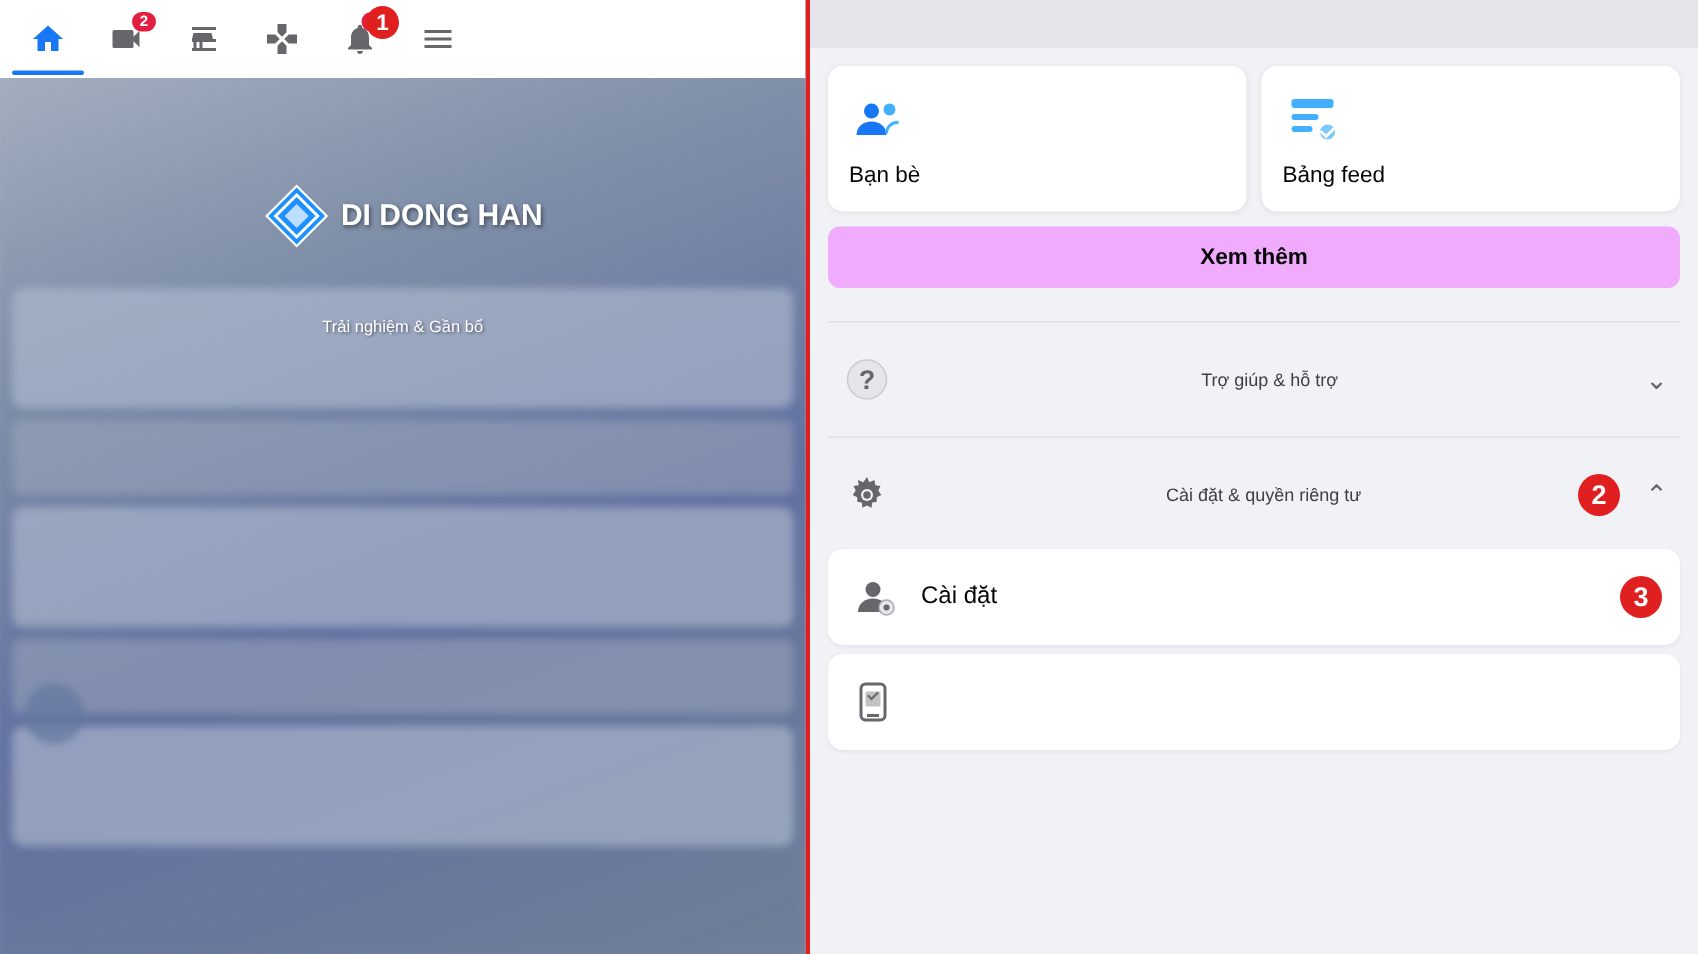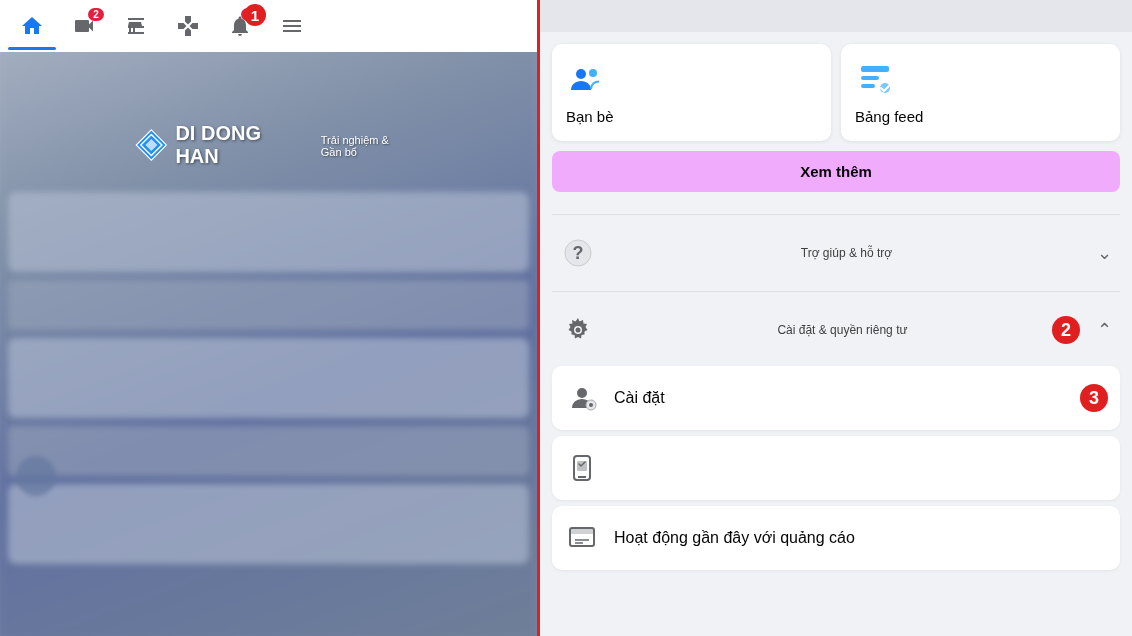--- a/index.html
+++ b/index.html
@@ -97,21 +97,21 @@
     }
 
     
     .logo-overlay {
       position: absolute;
       top: 70px;
       left: 50%;
       transform: translateX(-50%);
       z-index: 10;
       display: flex;
-      flex-direction: row;
+      flex-direction: column;
       align-items: center;
       gap: 44px;
     }
 
     .logo-box {
       display: flex;
       align-items: center;
       gap: 8px;
     }
 
@@ -490,26 +490,15 @@
         <svg width="30" height="30" viewBox="0 0 30 30">
           <rect x="7" y="3" width="16" height="24" rx="3" fill="none" stroke="#65676b" stroke-width="2"></rect>
           <line x1="11" y1="24" x2="19" y2="24" stroke="#65676b" stroke-width="2"></line>
           <rect x="10" y="8" width="10" height="10" rx="1" fill="#65676b" opacity="0.4"></rect>
           <path d="M12 11l2 2 4-4" stroke="#65676b" stroke-width="1.5" fill="none" stroke-linecap="round"></path>
         </svg>
       </div>
     </div>
 
     
-    <div class="submenu-item">
-      <div class="submenu-item-icon">
-        <svg width="30" height="30" viewBox="0 0 30 30">
-          <rect x="3" y="5" width="24" height="18" rx="2" fill="none" stroke="#65676b" stroke-width="2"></rect>
-          <rect x="3" y="5" width="24" height="6" rx="2" fill="#65676b" opacity="0.3"></rect>
-          <line x1="8" y1="17" x2="22" y2="17" stroke="#65676b" stroke-width="1.5"></line>
-          <line x1="8" y1="20" x2="16" y2="20" stroke="#65676b" stroke-width="1.5"></line>
-        </svg>
-      </div>
-      <span class="submenu-item-text">Hoạt động gần đây với quảng cáo</span>
-    </div>
 
   </div>
 </div>
 
 </body></html>

